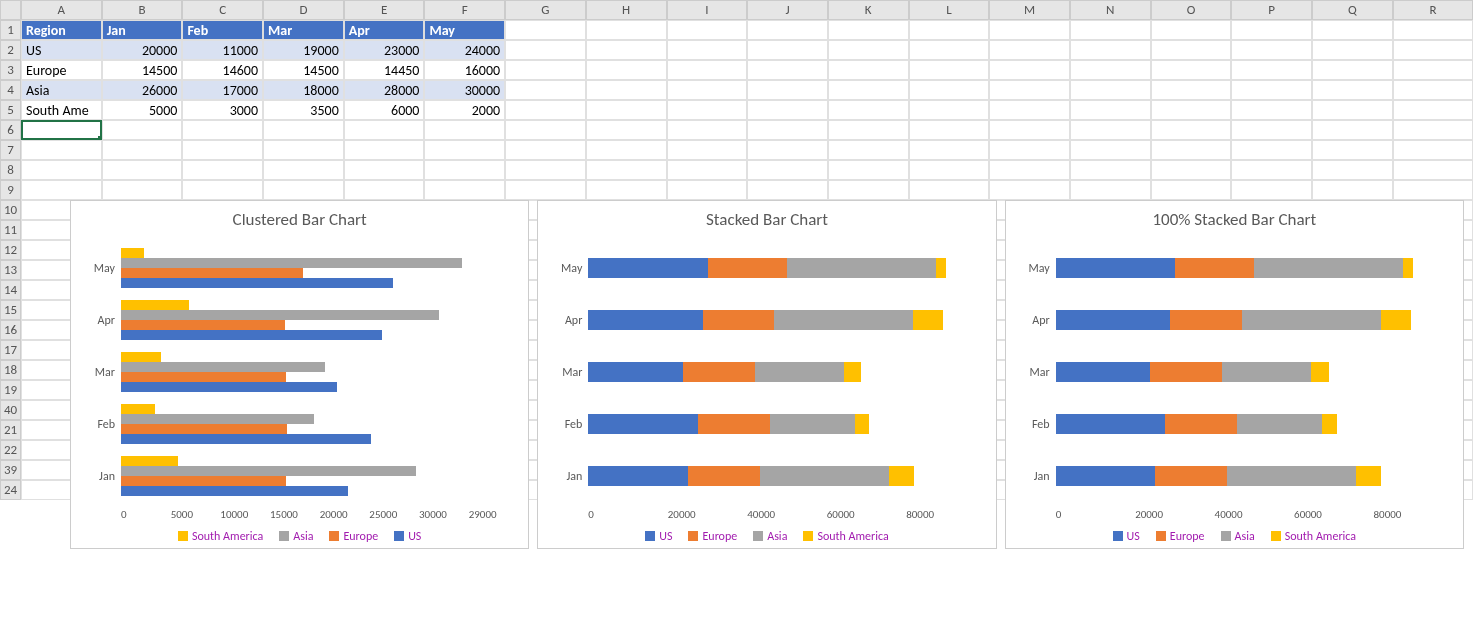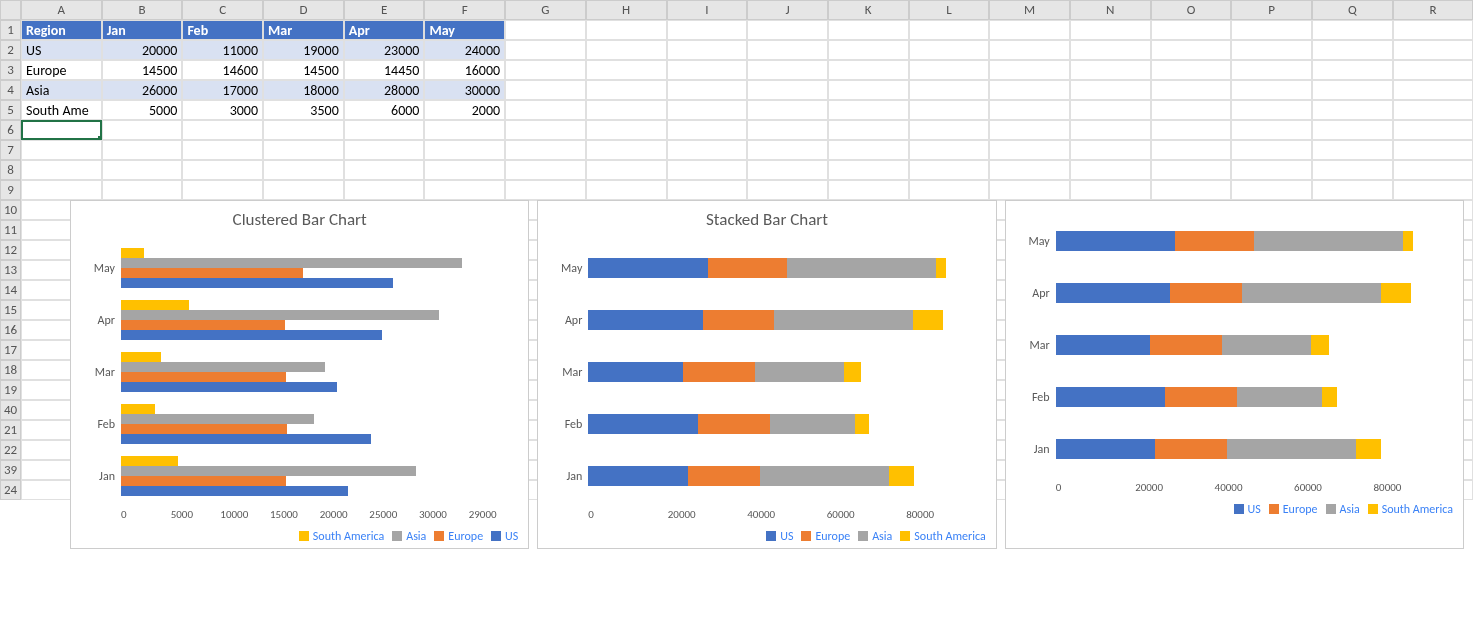--- a/index.html
+++ b/index.html
@@ -127,24 +127,24 @@
   .x-axis {
     display: flex;
     font-size: 11px;
     color: #595959;
     padding-left: 40px;
     margin-top: 2px;
   }
   .x-tick { flex: 1; text-align: left; }
   .legend {
     display: flex;
-    justify-content: flex-end;
-    gap: 8px;
+    justify-content: center;
+    gap: 16px;
     font-size: 12px;
-    color: #3b82f6;
+    color: #a21caf;
     margin-top: 8px;
     flex-wrap: wrap;
   }
   .legend-item { display: flex; align-items: center; gap: 4px; }
   .sw { width: 10px; height: 10px; }
 </style>
 </head>
 <body>
 
 <div class="sheet">
@@ -783,20 +783,21 @@
             <span class="sw" style="background: rgb(165, 165, 165);"></span>
             <span>Asia</span>
           </div>
           <div class="legend-item">
             <span class="sw" style="background: rgb(255, 192, 0);"></span>
             <span>South America</span>
           </div>
         </div>
       </div>
       <div class="chart-box">
+        <div class="chart-title">100% Stacked Bar Chart</div>
         <div class="plot">
           <div class="row-plot">
             <div class="y-lbl">Jan</div>
             <div class="bars">
               <div class="stack">
                 <div class="seg" style="width: 25%; background: rgb(68, 114, 196);"></div>
                 <div class="seg" style="width: 18.125%; background: rgb(237, 125, 49);"></div>
                 <div class="seg" style="width: 32.5%; background: rgb(165, 165, 165);"></div>
                 <div class="seg" style="width: 6.25%; background: rgb(255, 192, 0);"></div>
               </div>

